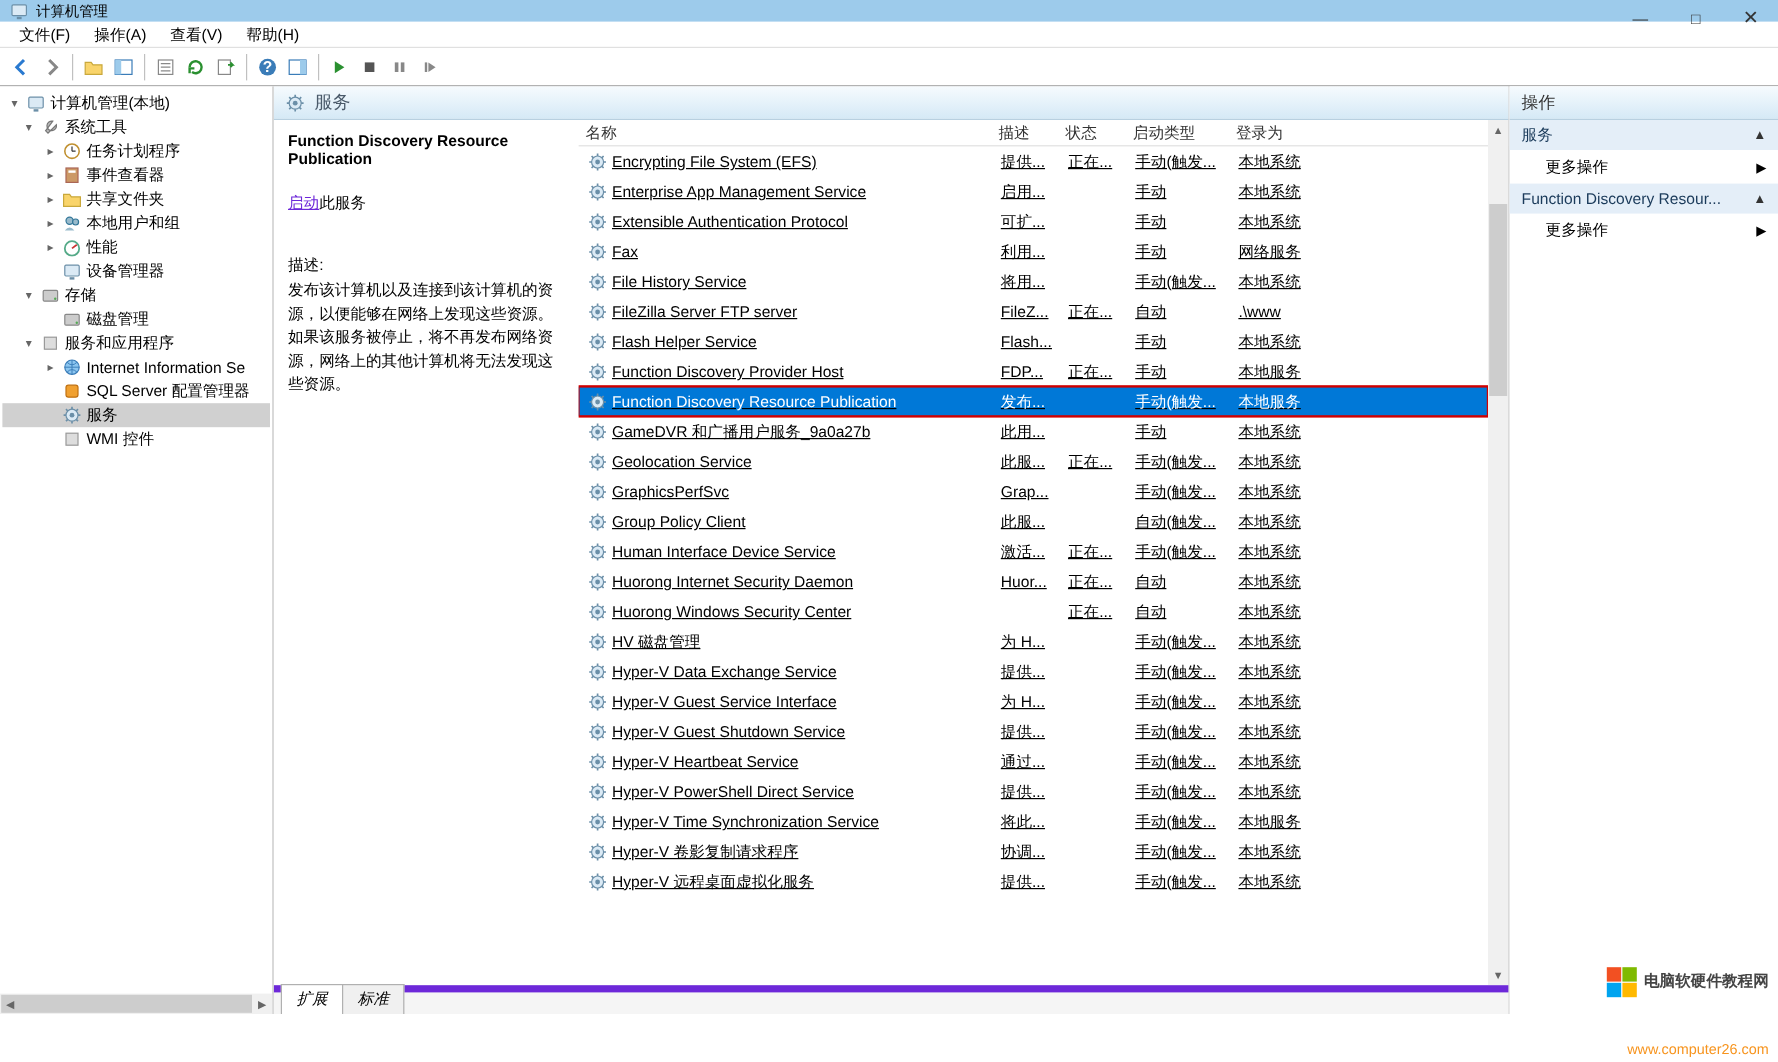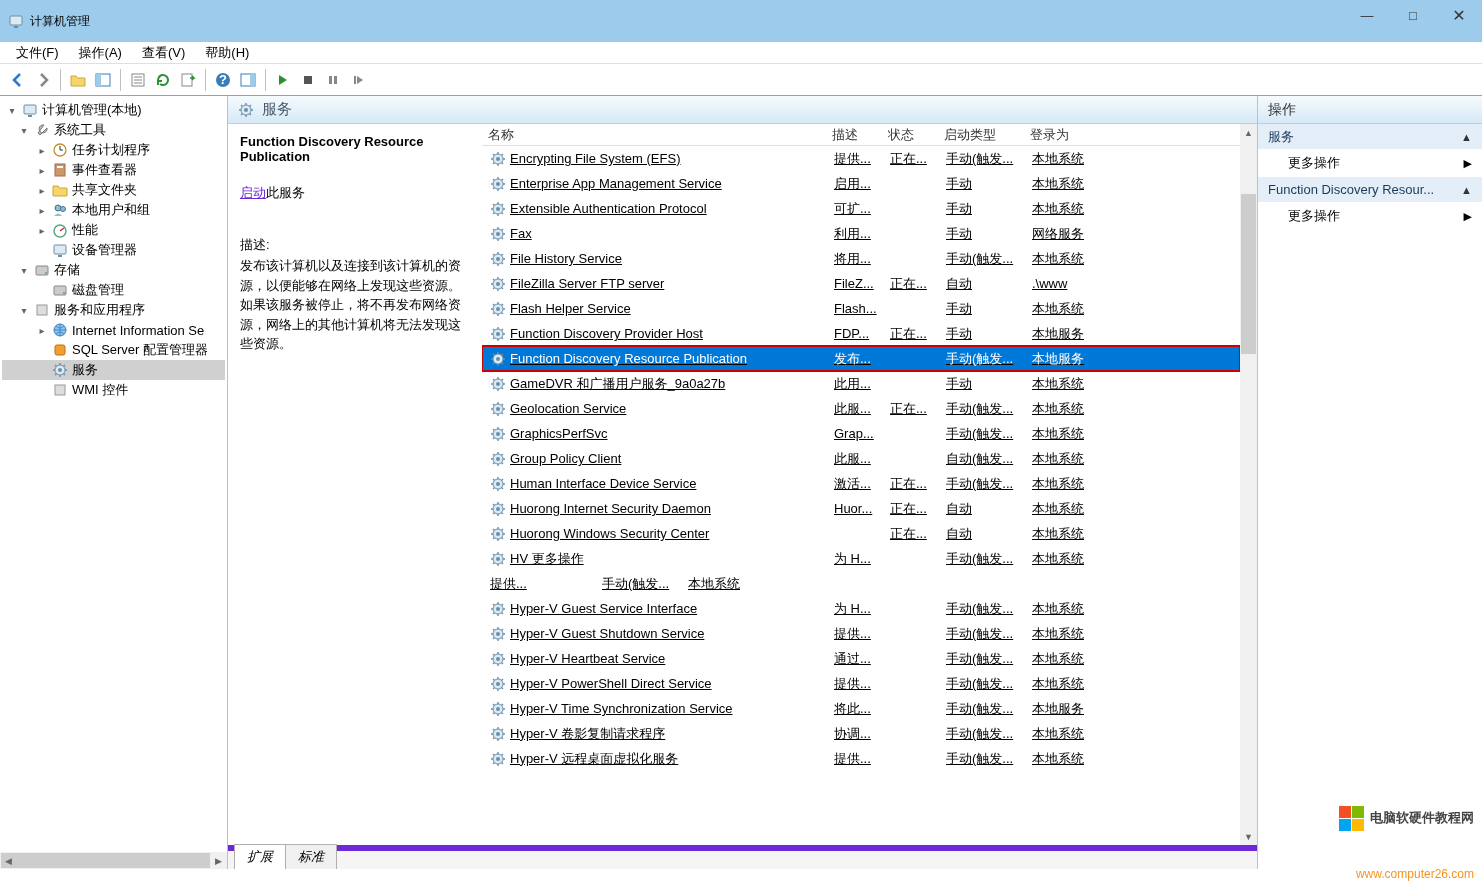--- a/index.html
+++ b/index.html
@@ -1,19 +1,19 @@
 <!DOCTYPE html>
 <html><head>
 <meta charset="utf-8">
 <style>
 * { box-sizing: border-box; margin: 0; padding: 0; font-family: "Microsoft YaHei", "Segoe UI", Arial, sans-serif; font-size: 13px; }
 html, body { width: 1482px; height: 885px; background: #fff; overflow: hidden; }
 
 
-.titlebar { height: 42px; background: #9dcbeb; display: flex; align-items: center; padding: 0 8px; position: relative; }
+.titlebar { height: 18px; background: #9dcbeb; display: flex; align-items: center; padding: 0 8px; position: relative; }
 .titlebar .app-icon { width: 16px; height: 16px; margin-right: 6px; }
 .titlebar .title { font-size: 12px; }
 .titlebar .win-controls { position: absolute; right: 0; top: 0; display: flex; height: 30px; }
 .titlebar .win-controls div { width: 46px; display: flex; align-items: center; justify-content: center; font-size: 13px; color: #333; cursor: default; }
 .titlebar .win-controls .close { font-size: 16px; }
 
 
 .menubar { height: 22px; background: #fff; display: flex; align-items: center; padding: 0 6px; border-bottom: 1px solid #e0e0e0; }
 .menubar .menu-item { padding: 2px 10px; font-size: 13px; }
 
@@ -622,28 +622,34 @@
               <div class="cell col-desc"></div>
               <div class="cell col-state">正在...</div>
               <div class="cell col-start">自动</div>
               <div class="cell col-logon">本地系统</div>
             </div>
             <div class="list-row">
               <div class="cell col-name cname">
                 <svg class="sicon" viewBox="0 0 16 16">
                   <use href="#gear-icon"></use>
                 </svg>
-                <span>HV 更多操作</span>
+                <span>HV 磁盘管理</span>
               </div>
               <div class="cell col-desc">为 H...</div>
               <div class="cell col-state"></div>
               <div class="cell col-start">手动(触发...</div>
               <div class="cell col-logon">本地系统</div>
             </div>
             <div class="list-row">
+              <div class="cell col-name cname">
+                <svg class="sicon" viewBox="0 0 16 16">
+                  <use href="#gear-icon"></use>
+                </svg>
+                <span>Hyper-V Data Exchange Service</span>
+              </div>
               <div class="cell col-desc">提供...</div>
               <div class="cell col-state"></div>
               <div class="cell col-start">手动(触发...</div>
               <div class="cell col-logon">本地系统</div>
             </div>
             <div class="list-row">
               <div class="cell col-name cname">
                 <svg class="sicon" viewBox="0 0 16 16">
                   <use href="#gear-icon"></use>
                 </svg>

